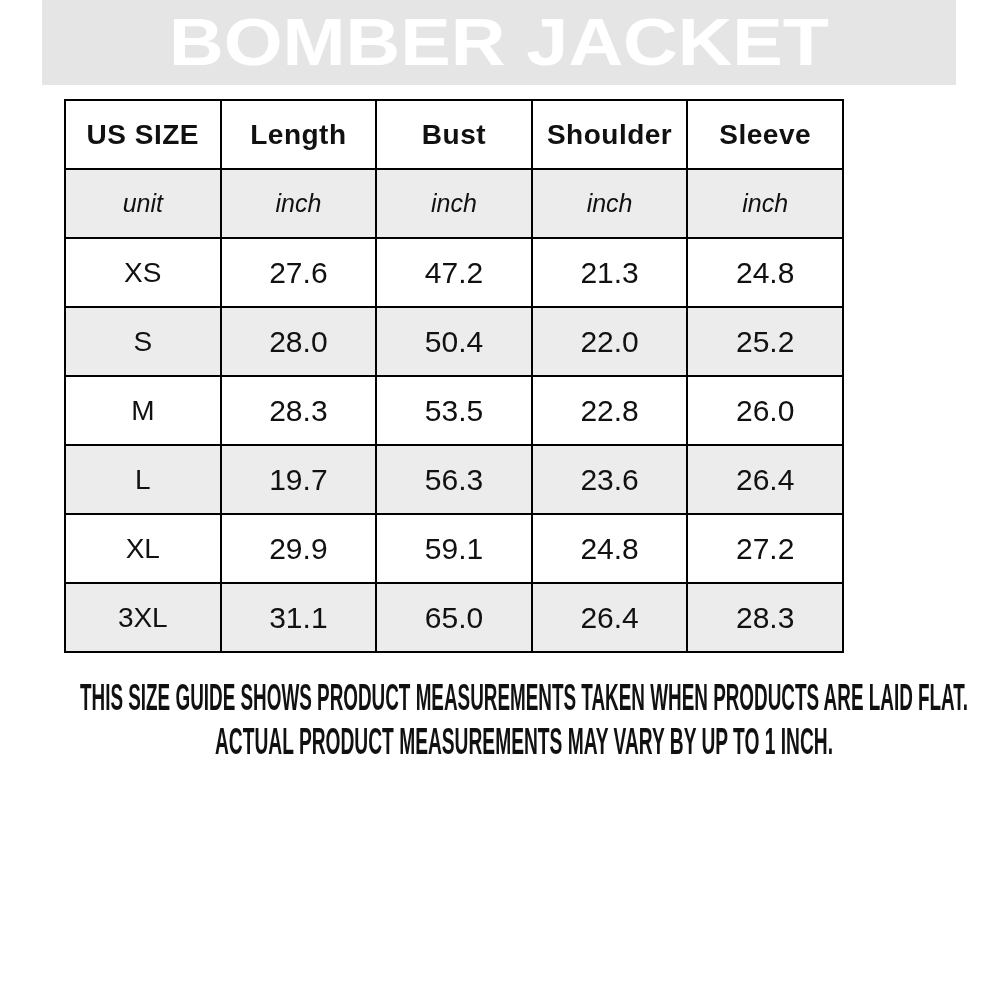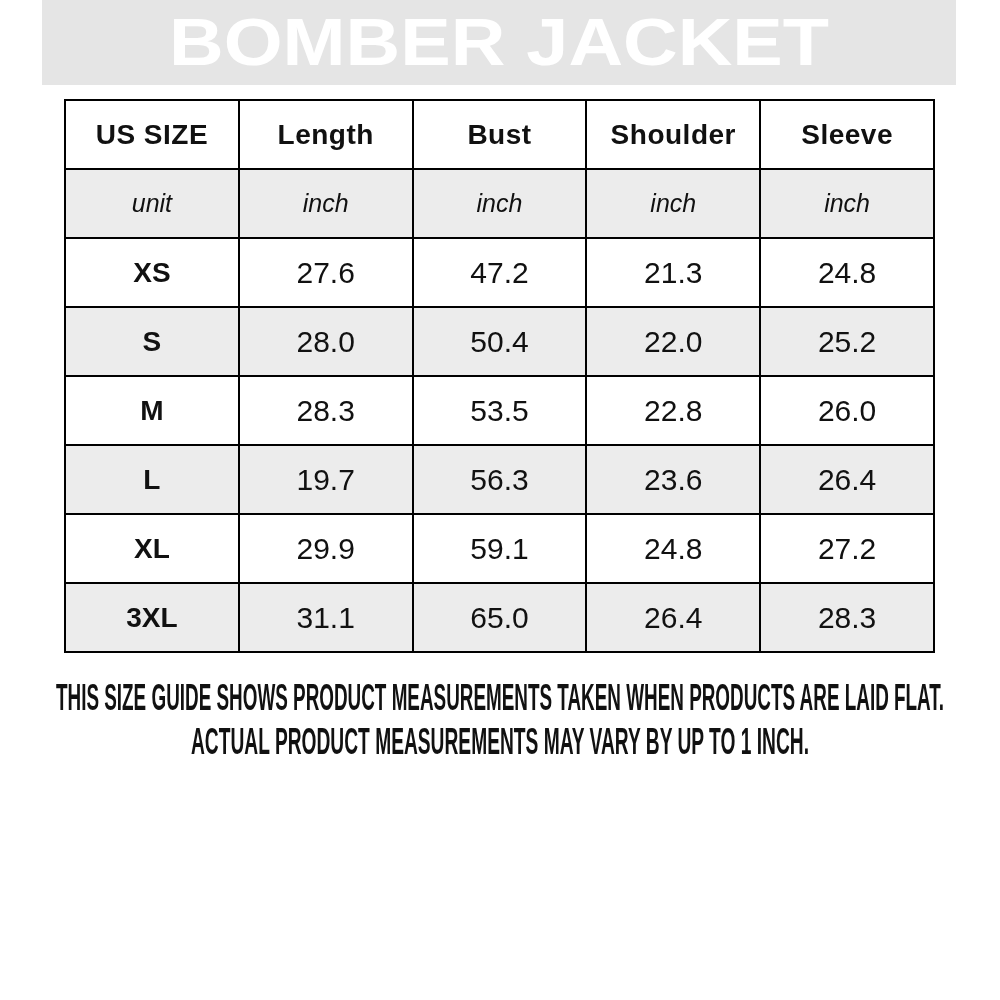--- a/index.html
+++ b/index.html
@@ -14,21 +14,21 @@
   .banner {
     margin: 0 44px 0 42px;
     height: 85px;
     background: #e5e5e5;
   }
   .banner svg { display: block; }
   table.size-chart {
     border-collapse: collapse;
     table-layout: fixed;
     margin: 14px 0 0 64px;
-    width: 871px;
+    width: 780px;
     border-radius: 14px;
   }
   table.size-chart th,
   table.size-chart td {
     border: 2px solid #000000;
     text-align: center;
     vertical-align: middle;
     height: 67px;
     padding: 0;
     color: #111111;
@@ -41,30 +41,31 @@
   }
   
   table.size-chart tbody tr:nth-child(odd) td {
     background: #ececec;
   }
   table.size-chart tbody td {
     font-size: 30px;
     font-weight: normal;
   }
   table.size-chart tbody td.size-col {
-    font-weight: bold;
+    font-weight: normal;
     font-size: 28px;
   }
   table.size-chart tbody tr.unit-row td {
     font-style: italic;
     font-weight: normal;
     font-size: 25px;
   }
   .footer {
     margin-top: 12px;
+    padding-left: 24px;
   }
   .footer svg { display: block; }
 </style>
 </head>
 <body>
 
 <div class="banner">
   <svg width="914" height="85" viewBox="0 0 914 85">
     <text x="457" y="65" text-anchor="middle" textLength="660" lengthAdjust="spacingAndGlyphs" font-family="Liberation Sans, sans-serif" font-weight="bold" font-size="66" fill="#ffffff">BOMBER JACKET</text>
   </svg>

